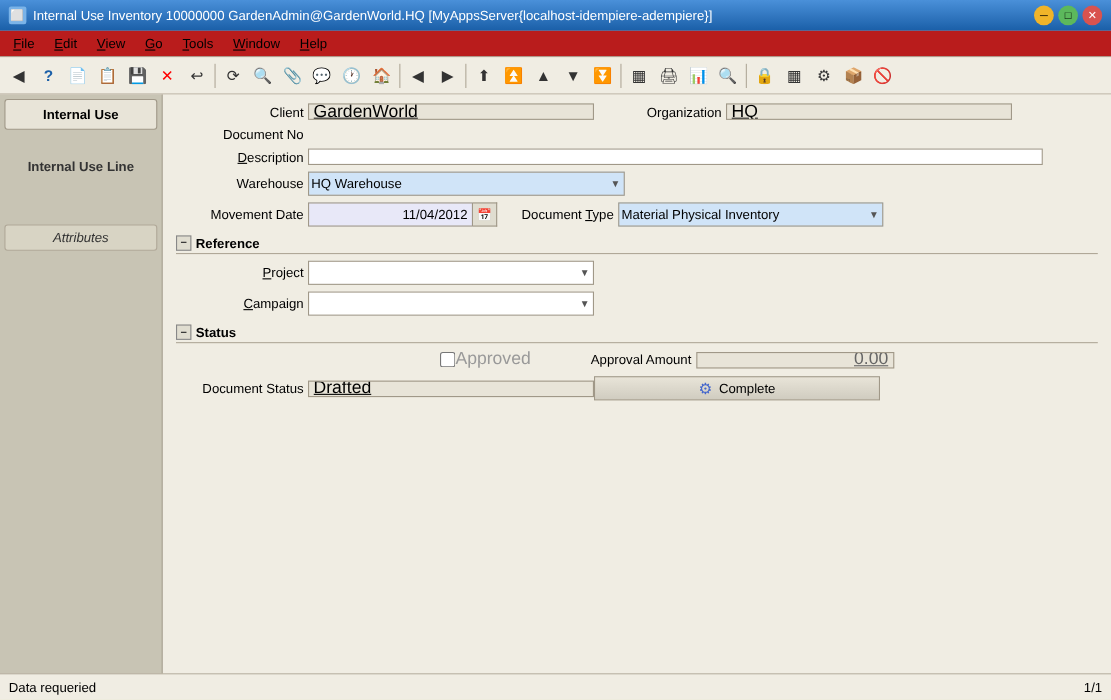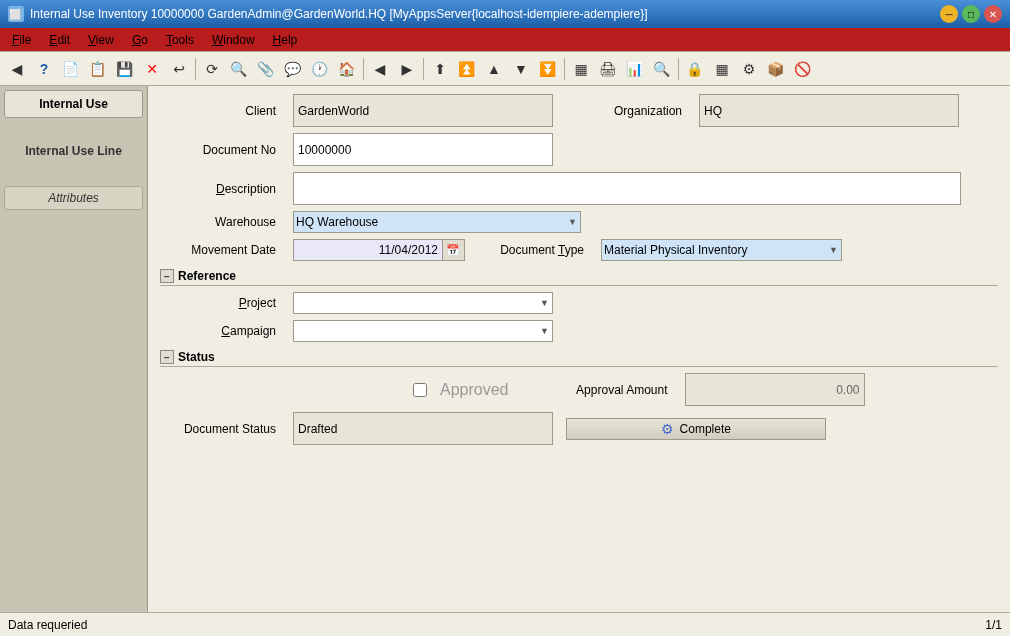--- a/index.html
+++ b/index.html
@@ -145,53 +145,54 @@
     .sidebar-tab-attributes {
       padding: 4px 8px;
       font-size: 12px;
       font-style: italic;
       color: #333;
       cursor: pointer;
       background: #d8d4c4;
       border: 1px solid #b0a898;
       border-radius: 3px;
       text-align: center;
-      margin-top: 2px;
+      margin-top: 20px;
     }
 
     
     .form-area {
       flex: 1;
       background: #f0ede3;
       overflow-y: auto;
       padding: 8px 12px;
     }
 
     .form-row {
       display: flex;
       align-items: center;
       margin-bottom: 6px;
-      gap: 13px;
+      gap: 0;
     }
 
     .form-label {
       text-align: right;
       min-width: 120px;
       font-size: 12px;
       color: #000;
       padding-right: 4px;
     }
     .form-label u { text-decoration: underline; }
 
     .form-input {
-      height: 33px;
+      height: 15px;
       border: 1px solid #a09888;
       background: white;
-      font-size: 12px;
+      font-size: 16px;
       padding: 0 4px;
+      text-decoration: underline;
     }
     .form-input.readonly {
       background: #e8e4d8;
     }
     .form-input-wide { width: 260px; }
 
     .form-select {
       height: 22px;
       border: 1px solid #a09888;
       background: white;
@@ -406,21 +407,20 @@
 
     <div class="form-row">
       <span class="form-label">Client</span>
       <input class="form-input form-input-wide readonly" type="text" value="GardenWorld" readonly="" style="">
       <span class="form-label">Organization</span>
       <input class="form-input readonly" style="width: 260px;" type="text" value="HQ" readonly="">
     </div>
 
     <div class="form-row">
       <span class="form-label">Document No</span>
-      <input class="form-input form-input-wide" type="text" value="10000000" style="">
     </div>
 
     <div class="form-row">
       <span class="form-label"><u>D</u>escription</span>
       <input class="form-input" style="width: 668px;" type="text" value="">
     </div>
 
     <div class="form-row">
       <span class="form-label">Warehouse</span>
       <div class="form-select-wrapper">

